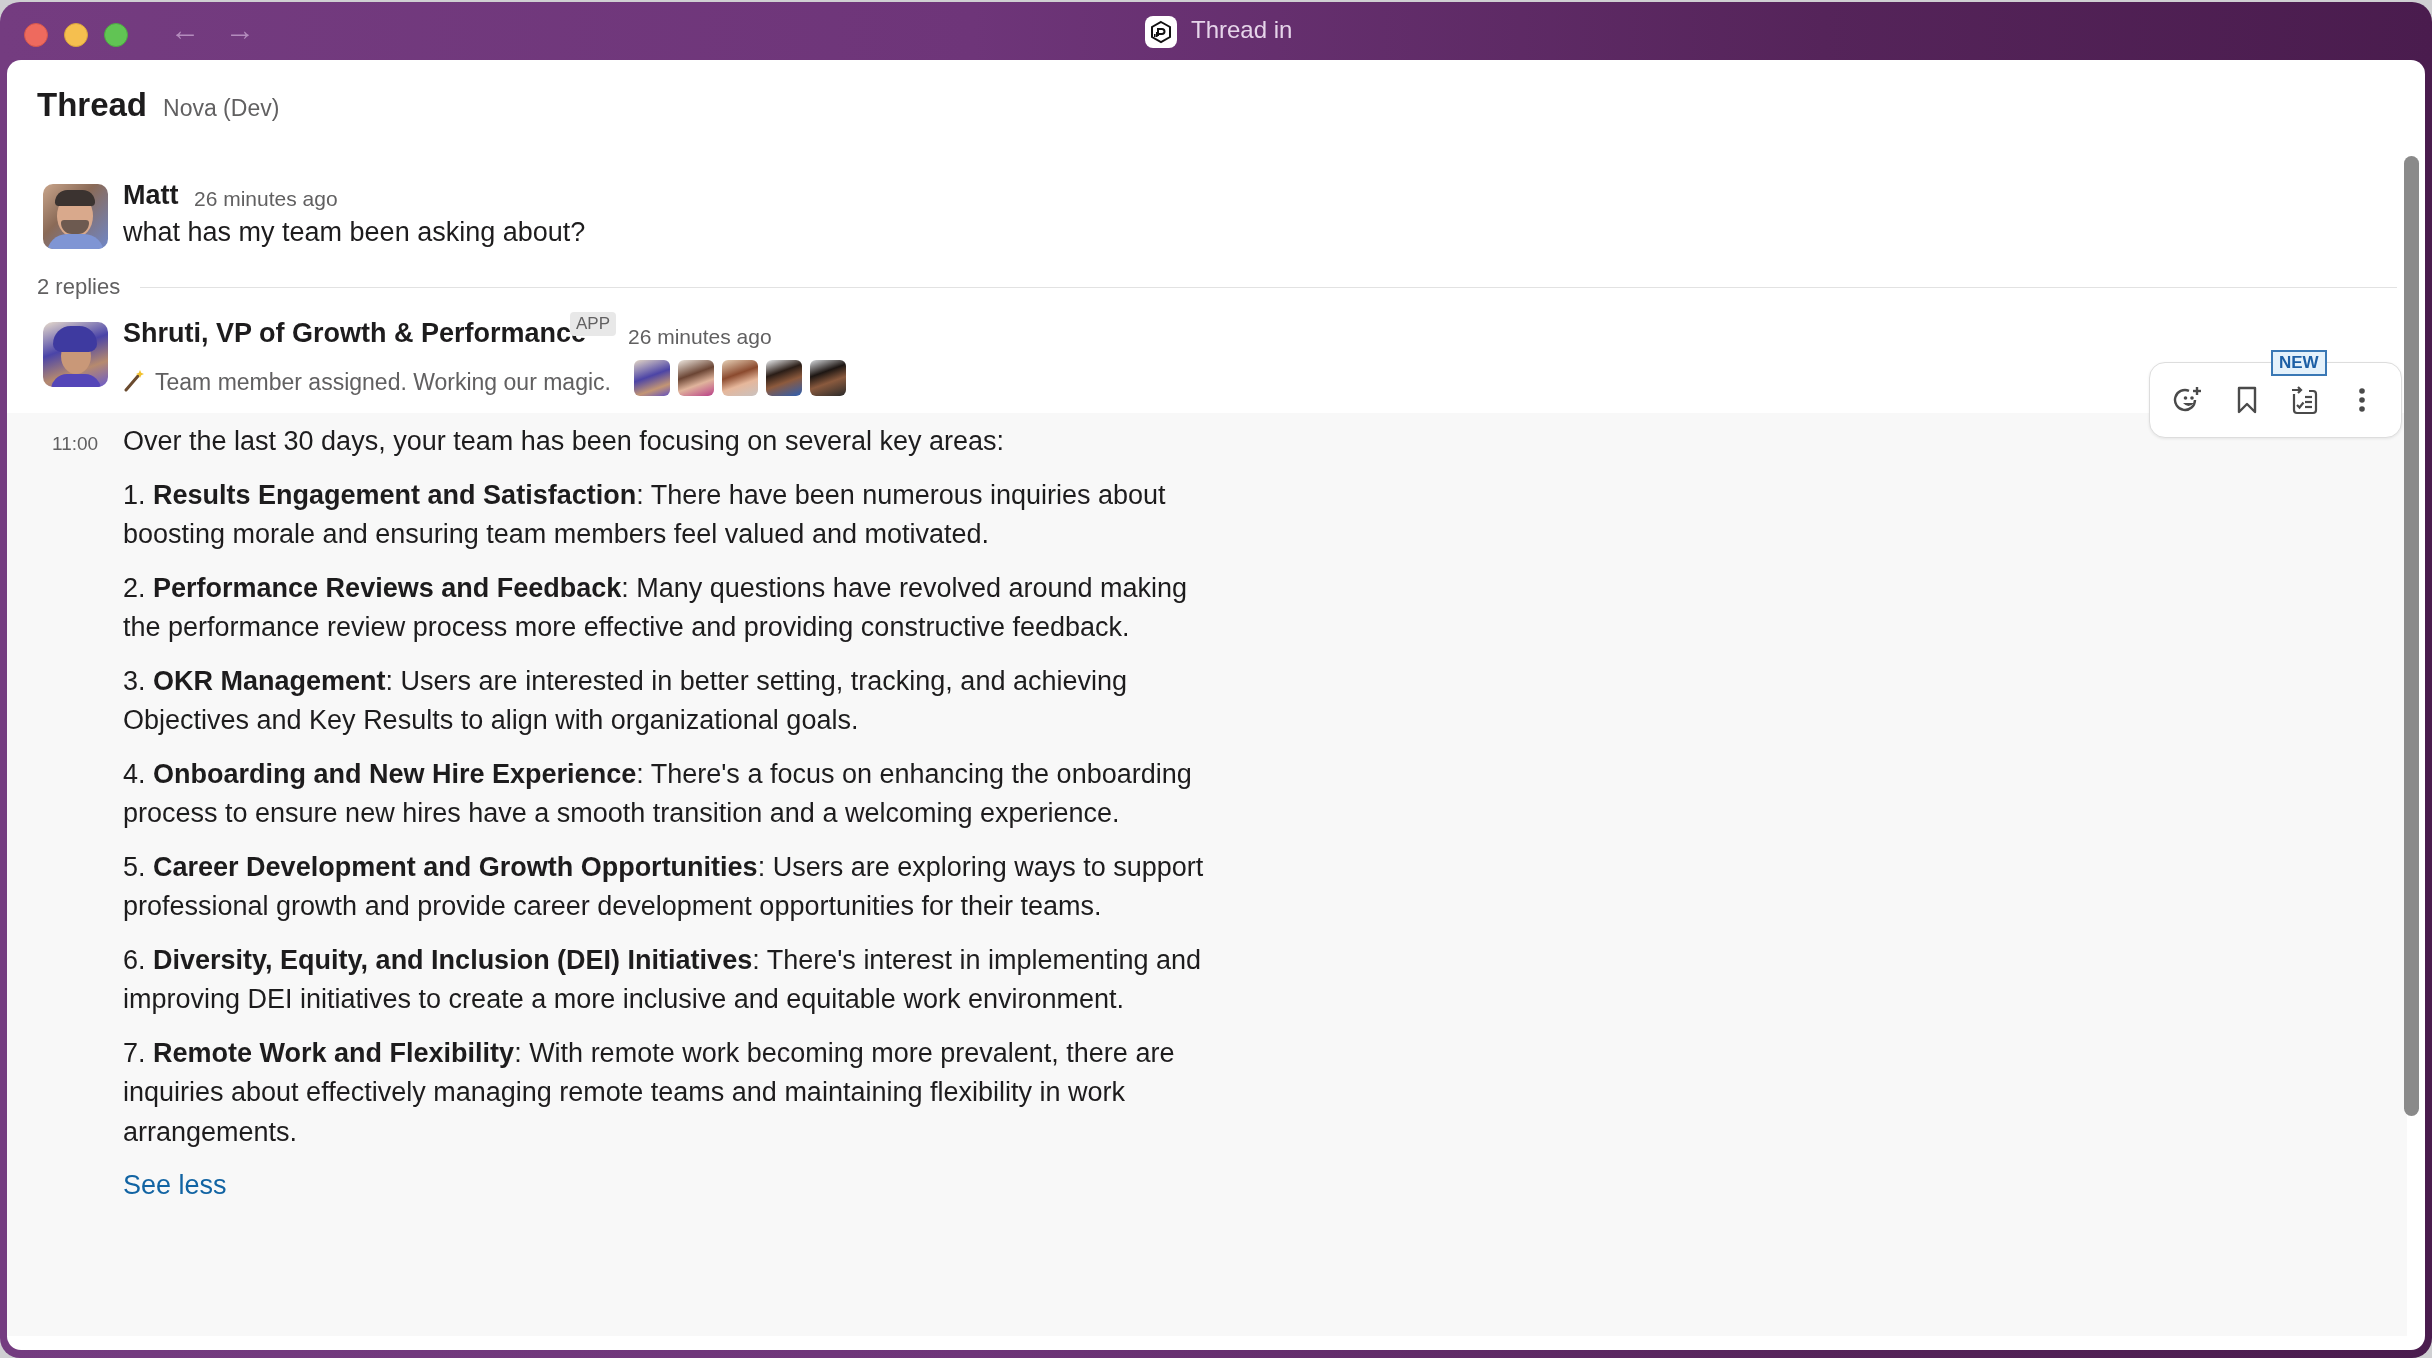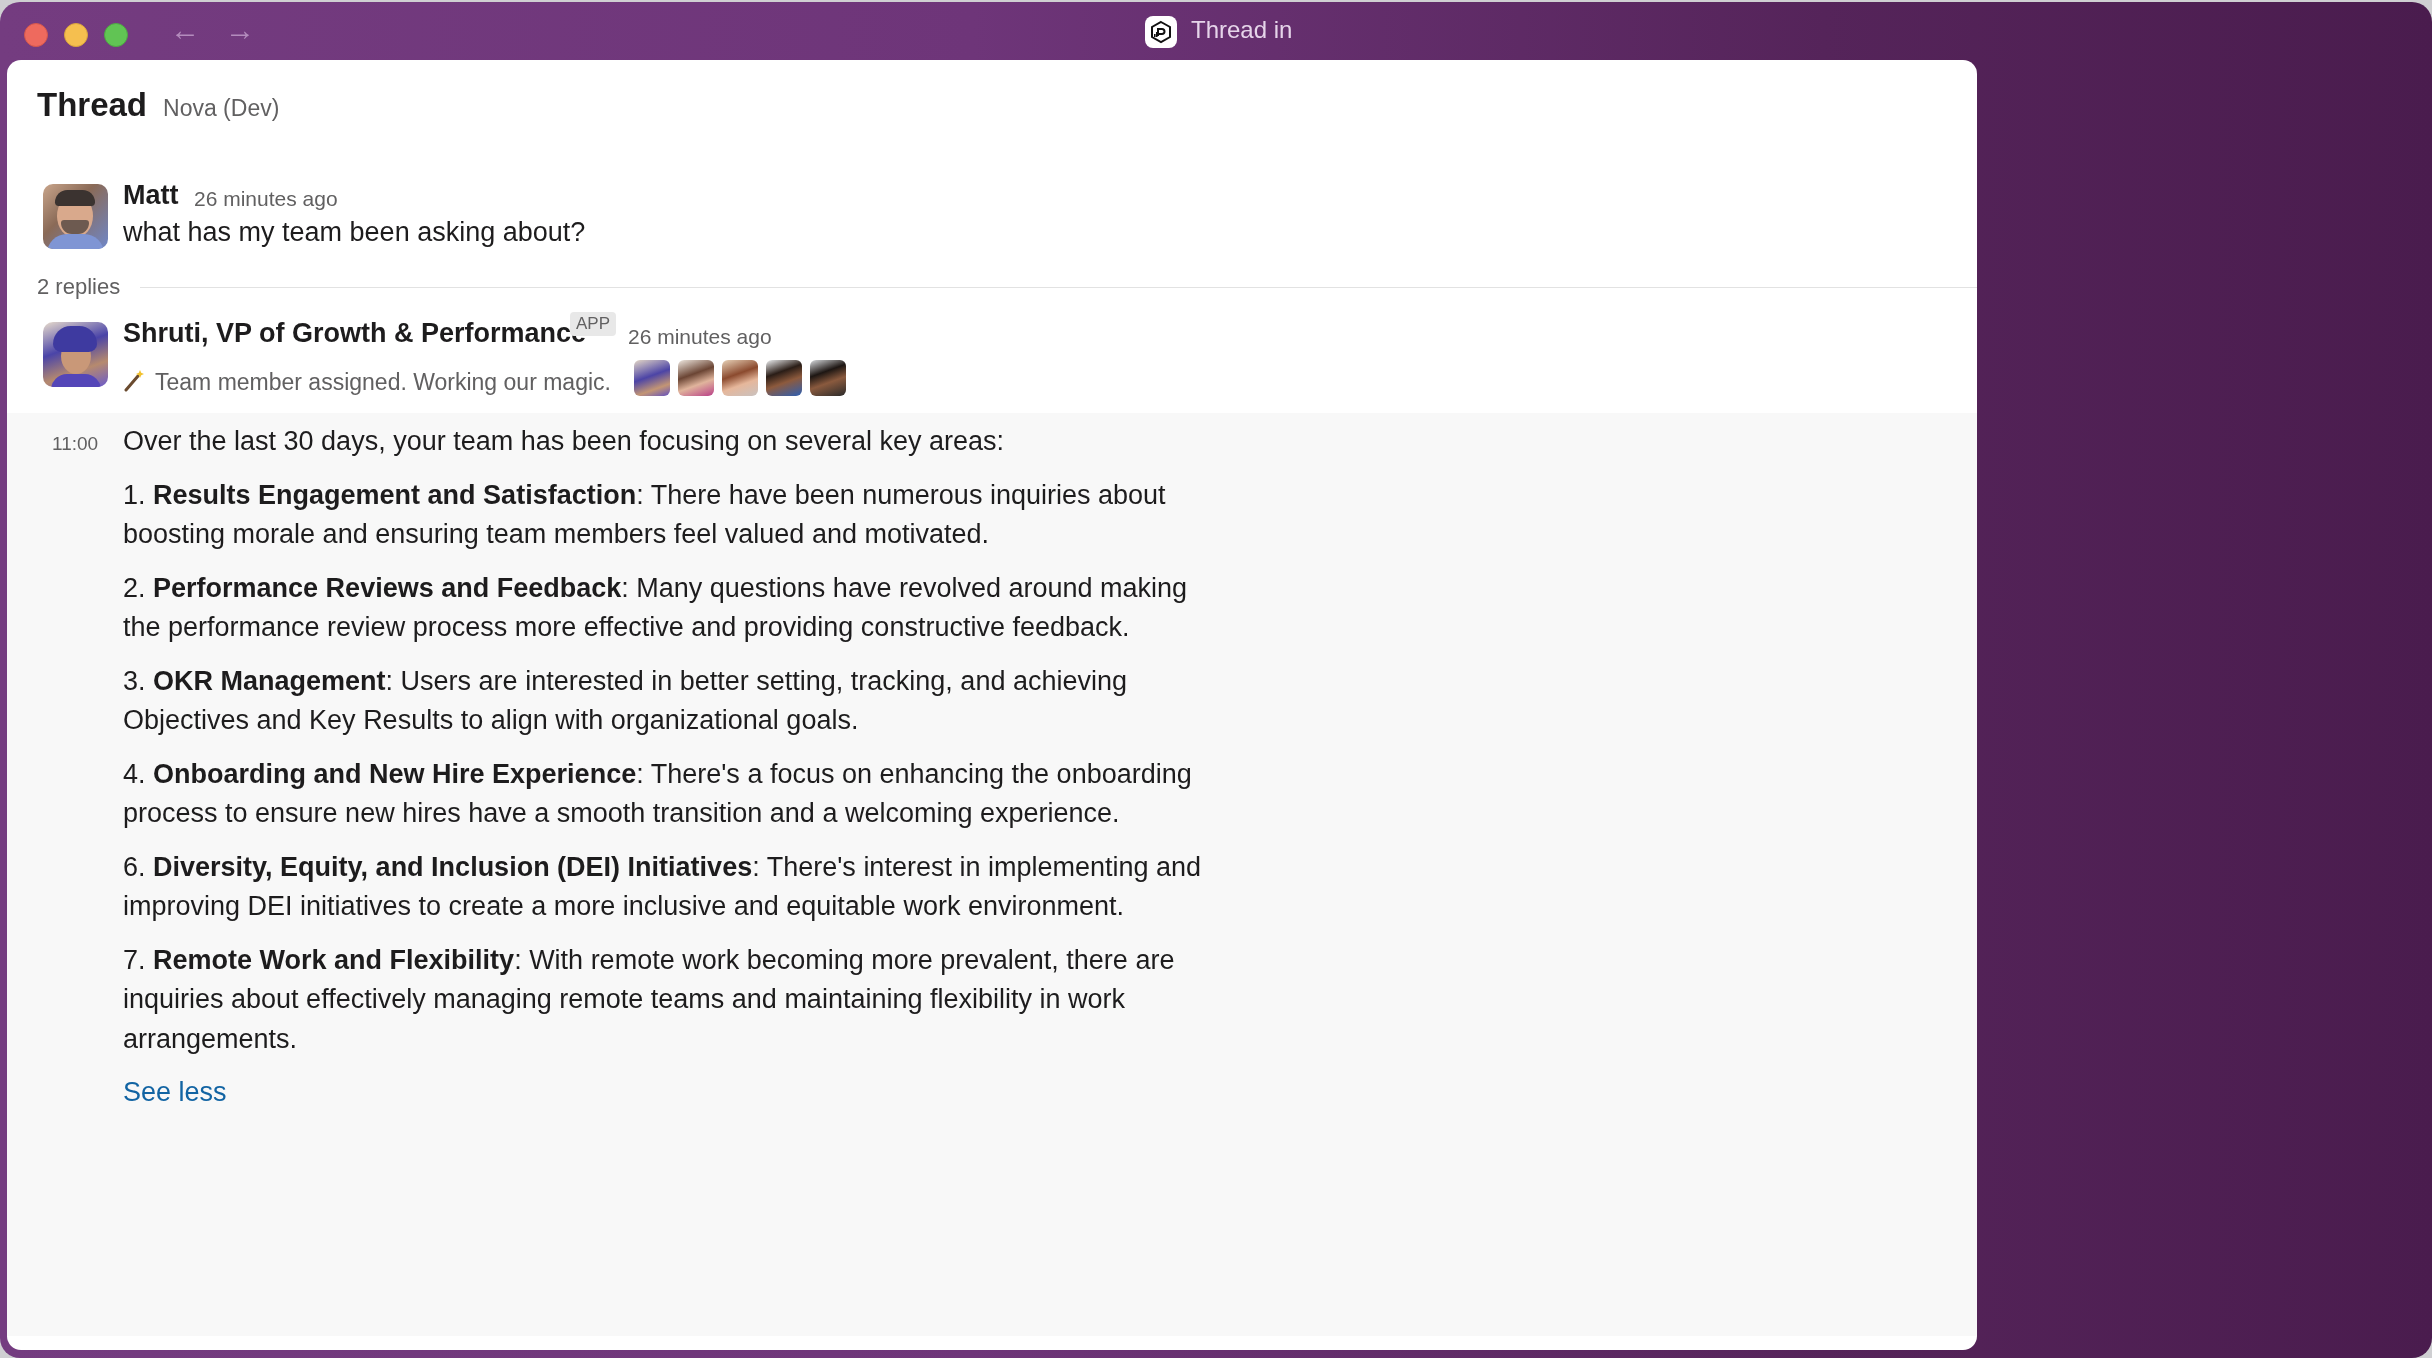--- a/index.html
+++ b/index.html
@@ -18,21 +18,21 @@
   .traffic.min { left: 64px; background: #f5bf4f; border: 1px solid #d9a43c; }
   .traffic.max { left: 104px; background: #61c454; border: 1px solid #4ea843; }
   .nav-arrow { position: absolute; top: 10px; font-size: 30px; color: #b48cbd; line-height: 36px; }
   .nav-arrow.back { left: 170px; }
   .nav-arrow.fwd { left: 225px; }
   .title-wrap { position: absolute; left: 1145px; top: 14px; display: flex; gap: 14px; }
   .app-logo { width: 32px; height: 32px; border-radius: 8px; background: #fff; display: flex; align-items: center; justify-content: center; }
   .title-text { color: #e6d5ea; font-size: 24px; }
 
   .panel {
-    position: absolute; left: 7px; top: 58px; width: 1970px; height: 1290px;
+    position: absolute; left: 7px; top: 58px; width: 2418px; height: 1290px;
     background: #fff; border-radius: 14px; overflow: hidden;
   }
   .thread-header { position: absolute; left: 30px; top: 26px; display: flex; align-items: baseline; gap: 16px; }
   .thread-title { font-size: 33px; font-weight: bold; color: #1d1c1d; }
   .thread-sub { font-size: 23px; color: #616061; }
   .avatar { position: absolute; width: 65px; height: 65px; border-radius: 10px; overflow: hidden; }
   .matt-avatar { background: linear-gradient(135deg, #c9a58b 0%, #8a6a57 40%, #6f87c8 100%); }
   .shruti-avatar { background: linear-gradient(160deg, #e8dccc 0%, #4a44a8 40%, #b68a6e 70%, #6a5acd 100%); }
   .face { position: absolute; border-radius: 50%; }
   .msg-name { position: absolute; font-size: 27px; font-weight: bold; color: #1d1c1d; white-space: nowrap; }
@@ -179,20 +179,21 @@
     </div>
     <div class="new-badge">NEW</div>
 
     <div class="ts">11:00</div>
     <div class="body">
       <p>Over the last 30 days, your team has been focusing on several key areas:</p>
       <p><span>1.</span> <b>Results Engagement and Satisfaction</b><span>: There have been numerous inquiries about boosting morale and ensuring team members feel valued and motivated.</span></p>
       <p><span>2.</span> <b>Performance Reviews and Feedback</b><span>: Many questions have revolved around making the performance review process more effective and providing constructive feedback.</span></p>
       <p><span>3.</span> <b>OKR Management</b><span>: Users are interested in better setting, tracking, and achieving Objectives and Key Results to align with organizational goals.</span></p>
       <p><span>4.</span> <b>Onboarding and New Hire Experience</b><span>: There's a focus on enhancing the onboarding process to ensure new hires have a smooth transition and a welcoming experience.</span></p>
+      <p><span>5.</span> <b>Career Development and Growth Opportunities</b><span>: Users are exploring ways to support professional growth and provide career development opportunities for their teams.</span></p>
       <p><span>6.</span> <b>Diversity, Equity, and Inclusion (DEI) Initiatives</b><span>: There's interest in implementing and improving DEI initiatives to create a more inclusive and equitable work environment.</span></p>
       <p><span>7.</span> <b>Remote Work and Flexibility</b><span>: With remote work becoming more prevalent, there are inquiries about effectively managing remote teams and maintaining flexibility in work arrangements.</span></p>
       <a class="see-less">See less</a>
     </div>
 
     <div class="scrollbar"></div>
   </div>
 </div>
 
 </body></html>

